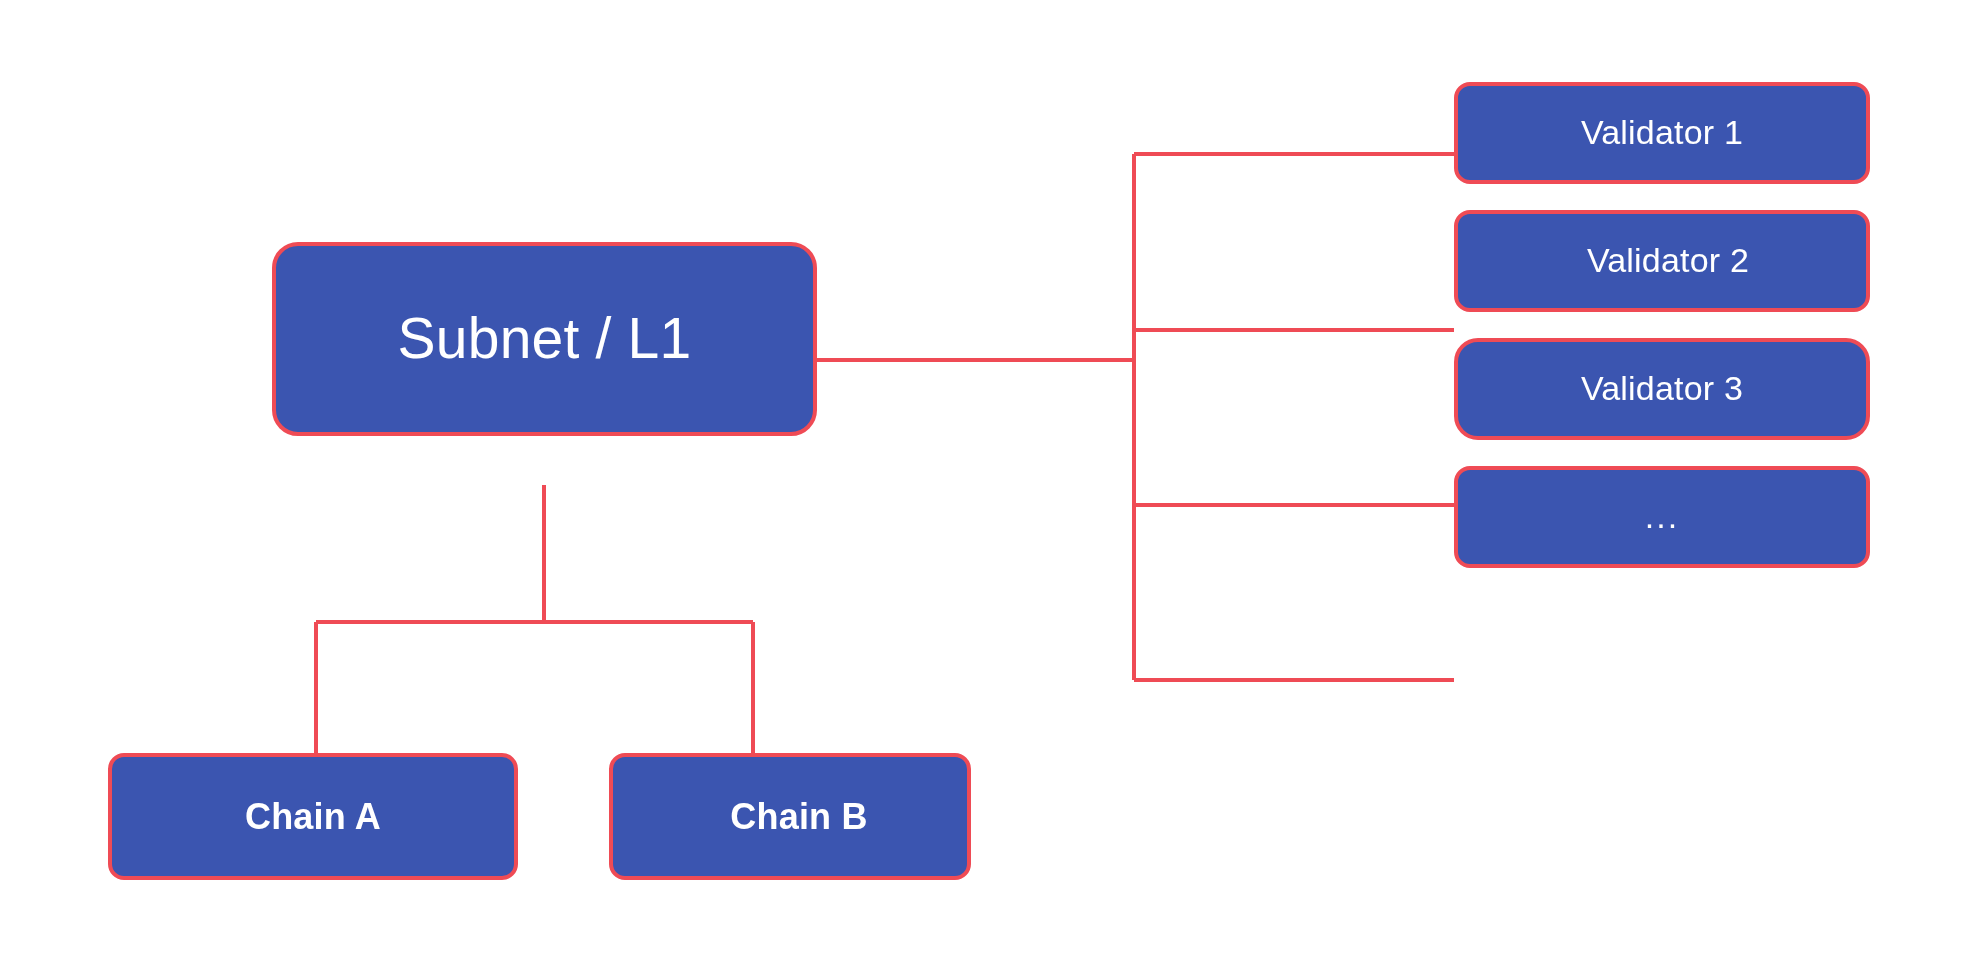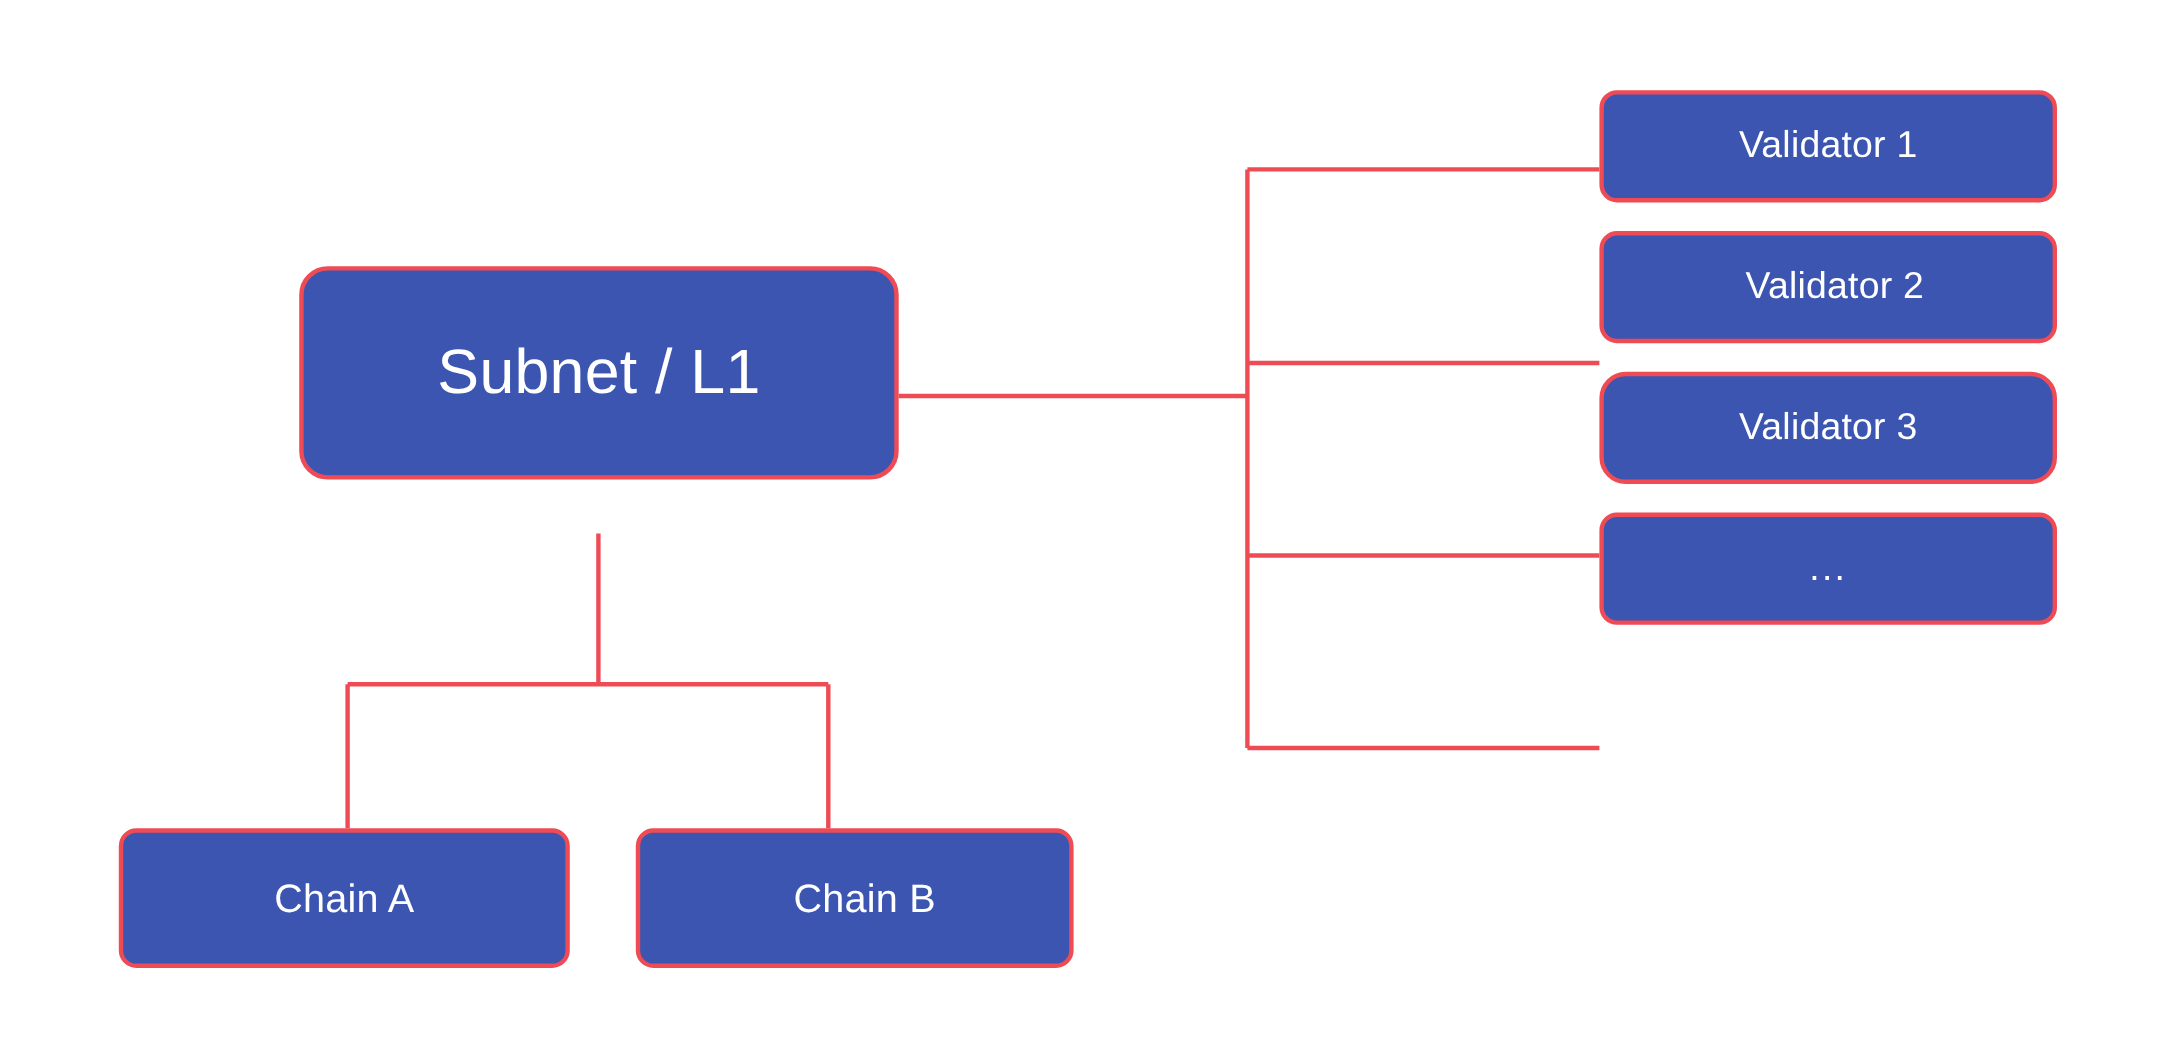--- a/index.html
+++ b/index.html
@@ -56,23 +56,24 @@
     border-radius: 26px;
   }
   #node-subnet .node-label {
     font-size: 57px;
   }
   
   .node-chain {
     top: 753px;
     height: 127px;
     border-radius: 16px;
+    font-weight: bold;
   }
   #node-chain-a { left: 108px; width: 410px; }
-  #node-chain-b { left: 578px; width: 398px; padding-left: 18px; }
+  #node-chain-b { left: 609px; width: 362px; padding-left: 18px; }
   .node-chain .node-label {
     font-size: 36px;
   }
   
   .node-validator {
     left: 1454px;
     width: 416px;
     height: 102px;
     border-radius: 16px;
   }

